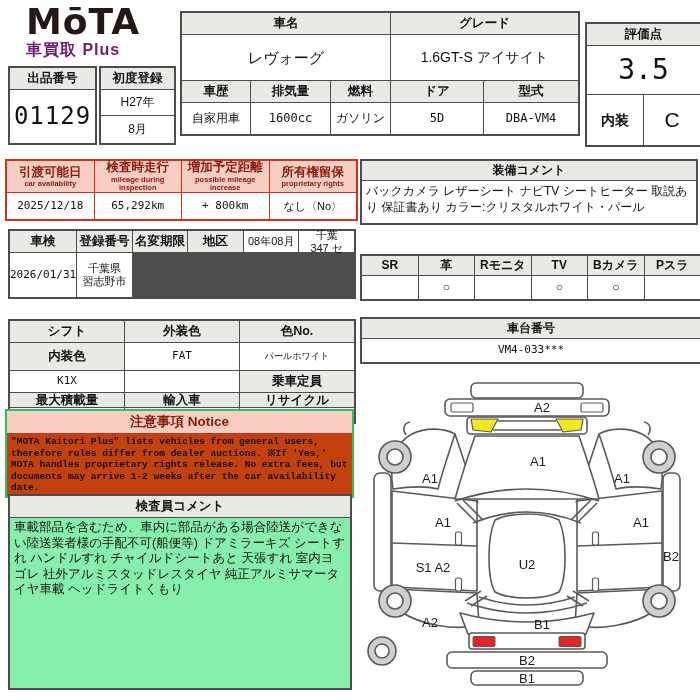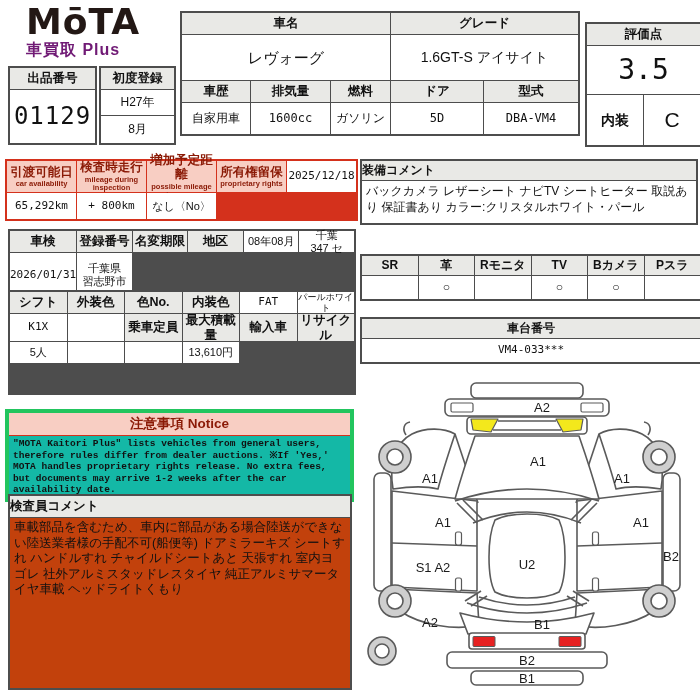--- a/index.html
+++ b/index.html
@@ -10,21 +10,21 @@
   .grid{display:grid;gap:1px;background:#4d4d4d;border:2px solid #4d4d4d;}
   .gridr{display:grid;gap:1px;background:#d4311c;border:2px solid #d4311c;}
   .c{background:#fff;display:flex;flex-direction:column;align-items:center;justify-content:center;
      text-align:center;font-size:12px;line-height:1.15;}
   .hd{background:#e9e9e6;font-weight:bold;font-size:12.5px;}
   .hdr{background:#f8cec3;color:#8b1a06;font-weight:bold;font-size:12.5px;}
   .hdr .en{font-size:7.5px;font-weight:bold;margin-top:1px;}
   .mono{font-family:"DejaVu Sans Mono",monospace;}
   .big{font-size:24px;letter-spacing:1px;}
   .score-num{font-size:28px;text-align:right;}
-  .boxhead{background:#e9e9e6;font-weight:bold;font-size:12.5px;text-align:left;
+  .boxhead{background:#e9e9e6;font-weight:bold;font-size:12.5px;text-align:center;
            border-bottom:1px solid #4d4d4d;}
   .boxhead-red{background:#f8cec3;color:#8b1a06;font-weight:bold;font-size:13.5px;text-align:center;
            border-bottom:1px solid #d4311c;}
   .warn{color:#e60000;font-weight:bold;font-size:11px;white-space:nowrap;}
   .logo1{font-size:36px;font-weight:900;color:#231815;line-height:34px;letter-spacing:1px;
          font-family:"DejaVu Sans",sans-serif;}
   .logo2{font-size:16px;font-weight:800;color:#701a75;line-height:22px;letter-spacing:1px;}
   .bodytext{display:block;text-align:left;padding:2px 4px;box-sizing:border-box;}
   .notice-body{font-family:"Liberation Mono",monospace;font-weight:bold;font-size:9.5px;
                line-height:11.5px;color:#111;}
@@ -70,21 +70,21 @@
     <div class="c mono">DBA-VM4</div>
   </div>
 
   <div class="abs grid" style="left:585px;top:22px;width:113px;height:121px;grid-template-columns:56px 1fr;grid-template-rows:21px 48px 1fr;">
     <div class="c hd" style="grid-column:1/3">評価点</div>
     <div class="c score-num mono" style="grid-column:1/3">3.5</div>
     <div class="c" style="font-weight:bold;font-size:14px">内装</div>
     <div class="c" style="font-size:21px">C</div>
   </div>
 
-  <div class="abs gridr" style="left:5px;top:159px;width:349px;height:58px;grid-template-columns:repeat(5,1fr);grid-template-rows:31px 1fr;">
+  <div class="abs gridr" style="left:5px;top:159px;width:349px;height:58px;grid-template-columns:repeat(4,1fr);grid-template-rows:31px 1fr;">
     <div class="c hdr">
       <span>引渡可能日</span>
       <span class="en">car availability</span>
     </div>
     <div class="c hdr">
       <span>検査時走行</span>
       <span class="en">mileage during inspection</span>
     </div>
     <div class="c hdr">
       <span>増加予定距離</span>
@@ -110,45 +110,45 @@
       <span>千葉</span>
       <span>347 セ</span>
     </div>
     <div class="c mono small2">2026/01/31</div>
     <div class="c small2">
       <span>千葉県</span>
       <span>習志野市</span>
     </div>
   </div>
 
-  <div class="abs grid" style="left:8px;top:290px;width:344px;height:101px;grid-template-columns:repeat(6,1fr);grid-template-rows:21px 27px 21px 1fr;">
+  <div class="abs grid" style="left:8px;top:319px;width:344px;height:101px;grid-template-columns:repeat(3,1fr);grid-template-rows:21px 27px 21px 1fr;">
     <div class="c hd">シフト</div>
     <div class="c hd">外装色</div>
     <div class="c hd">色No.</div>
     <div class="c hd">内装色</div>
     <div class="c mono small2">FAT</div>
     <div class="c" style="font-size:9px">パールホワイト</div>
     <div class="c mono small2">K1X</div>
     <div class="c"></div>
     <div class="c hd">乗車定員</div>
     <div class="c hd">最大積載量</div>
     <div class="c hd">輸入車</div>
     <div class="c hd">リサイクル</div>
     <div class="c small2">5人</div>
     <div class="c"></div>
     <div class="c"></div>
     <div class="c small2">13,610円</div>
   </div>
 
-  <div class="abs" style="left:5px;top:409px;width:349px;border:4px solid #22c55e;box-sizing:border-box;background:#14b8a6;">
+  <div class="abs" style="left:5px;top:409px;width:349px;border:2px solid #22c55e;box-sizing:border-box;background:#c2410c;">
     <div class="boxhead-red" style="height:22px;line-height:22px;">注意事項 Notice</div>
     <div class="bodytext notice-body" style="min-height:48px;">"MOTA Kaitori Plus" lists vehicles from general users, therefore rules differ from dealer auctions. ※If 'Yes,' MOTA handles proprietary rights release. No extra fees, but documents may arrive 1-2 weeks after the car availability date.</div>
   </div>
 
-  <div class="abs" style="left:8px;top:494px;width:344px;height:196px;border:2px solid #4d4d4d;box-sizing:border-box;background:#c2410c;">
+  <div class="abs" style="left:8px;top:494px;width:344px;height:196px;border:2px solid #4d4d4d;box-sizing:border-box;background:#86efac;">
     <div class="boxhead" style="height:21px;line-height:21px;">検査員コメント</div>
     <div class="bodytext" style="font-size:12.5px;line-height:15.5px;">車載部品を含むため、車内に部品がある場合陸送ができない陸送業者様の手配不可(船便等) ドアミラーキズ シートすれ ハンドルすれ チャイルドシートあと 天張すれ 室内ヨゴレ 社外アルミスタッドレスタイヤ 純正アルミサマータイヤ車載 ヘッドライトくもり</div>
   </div>
 
   <div class="abs" style="left:360px;top:159px;width:338px;height:66px;border:2px solid #4d4d4d;box-sizing:border-box;background:#fff;">
     <div class="boxhead" style="height:19px;line-height:19px;font-size:12px;">装備コメント</div>
     <div class="bodytext" style="font-size:12px;line-height:16px;">バックカメラ レザーシート ナビTV シートヒーター 取説あり 保証書あり カラー:クリスタルホワイト・パール</div>
   </div>
 
   <div class="abs grid" style="left:360px;top:254px;width:338px;height:43px;grid-template-columns:repeat(6,1fr);grid-template-rows:19px 1fr;">

